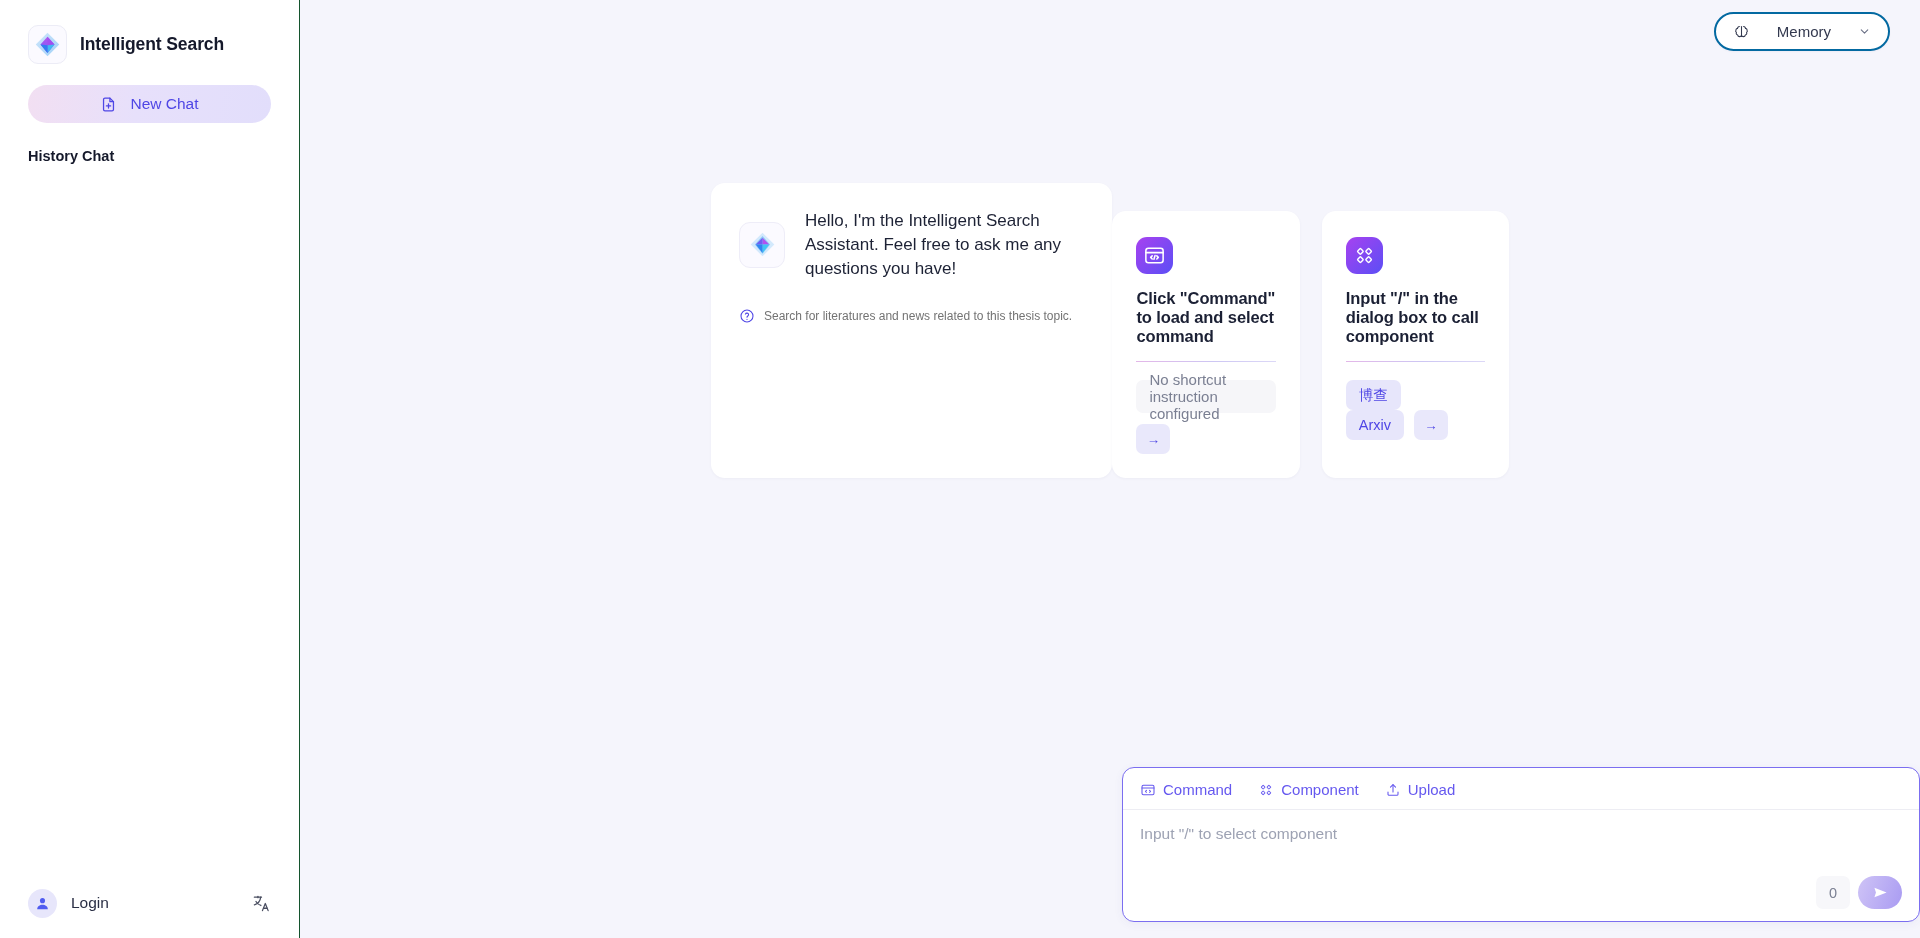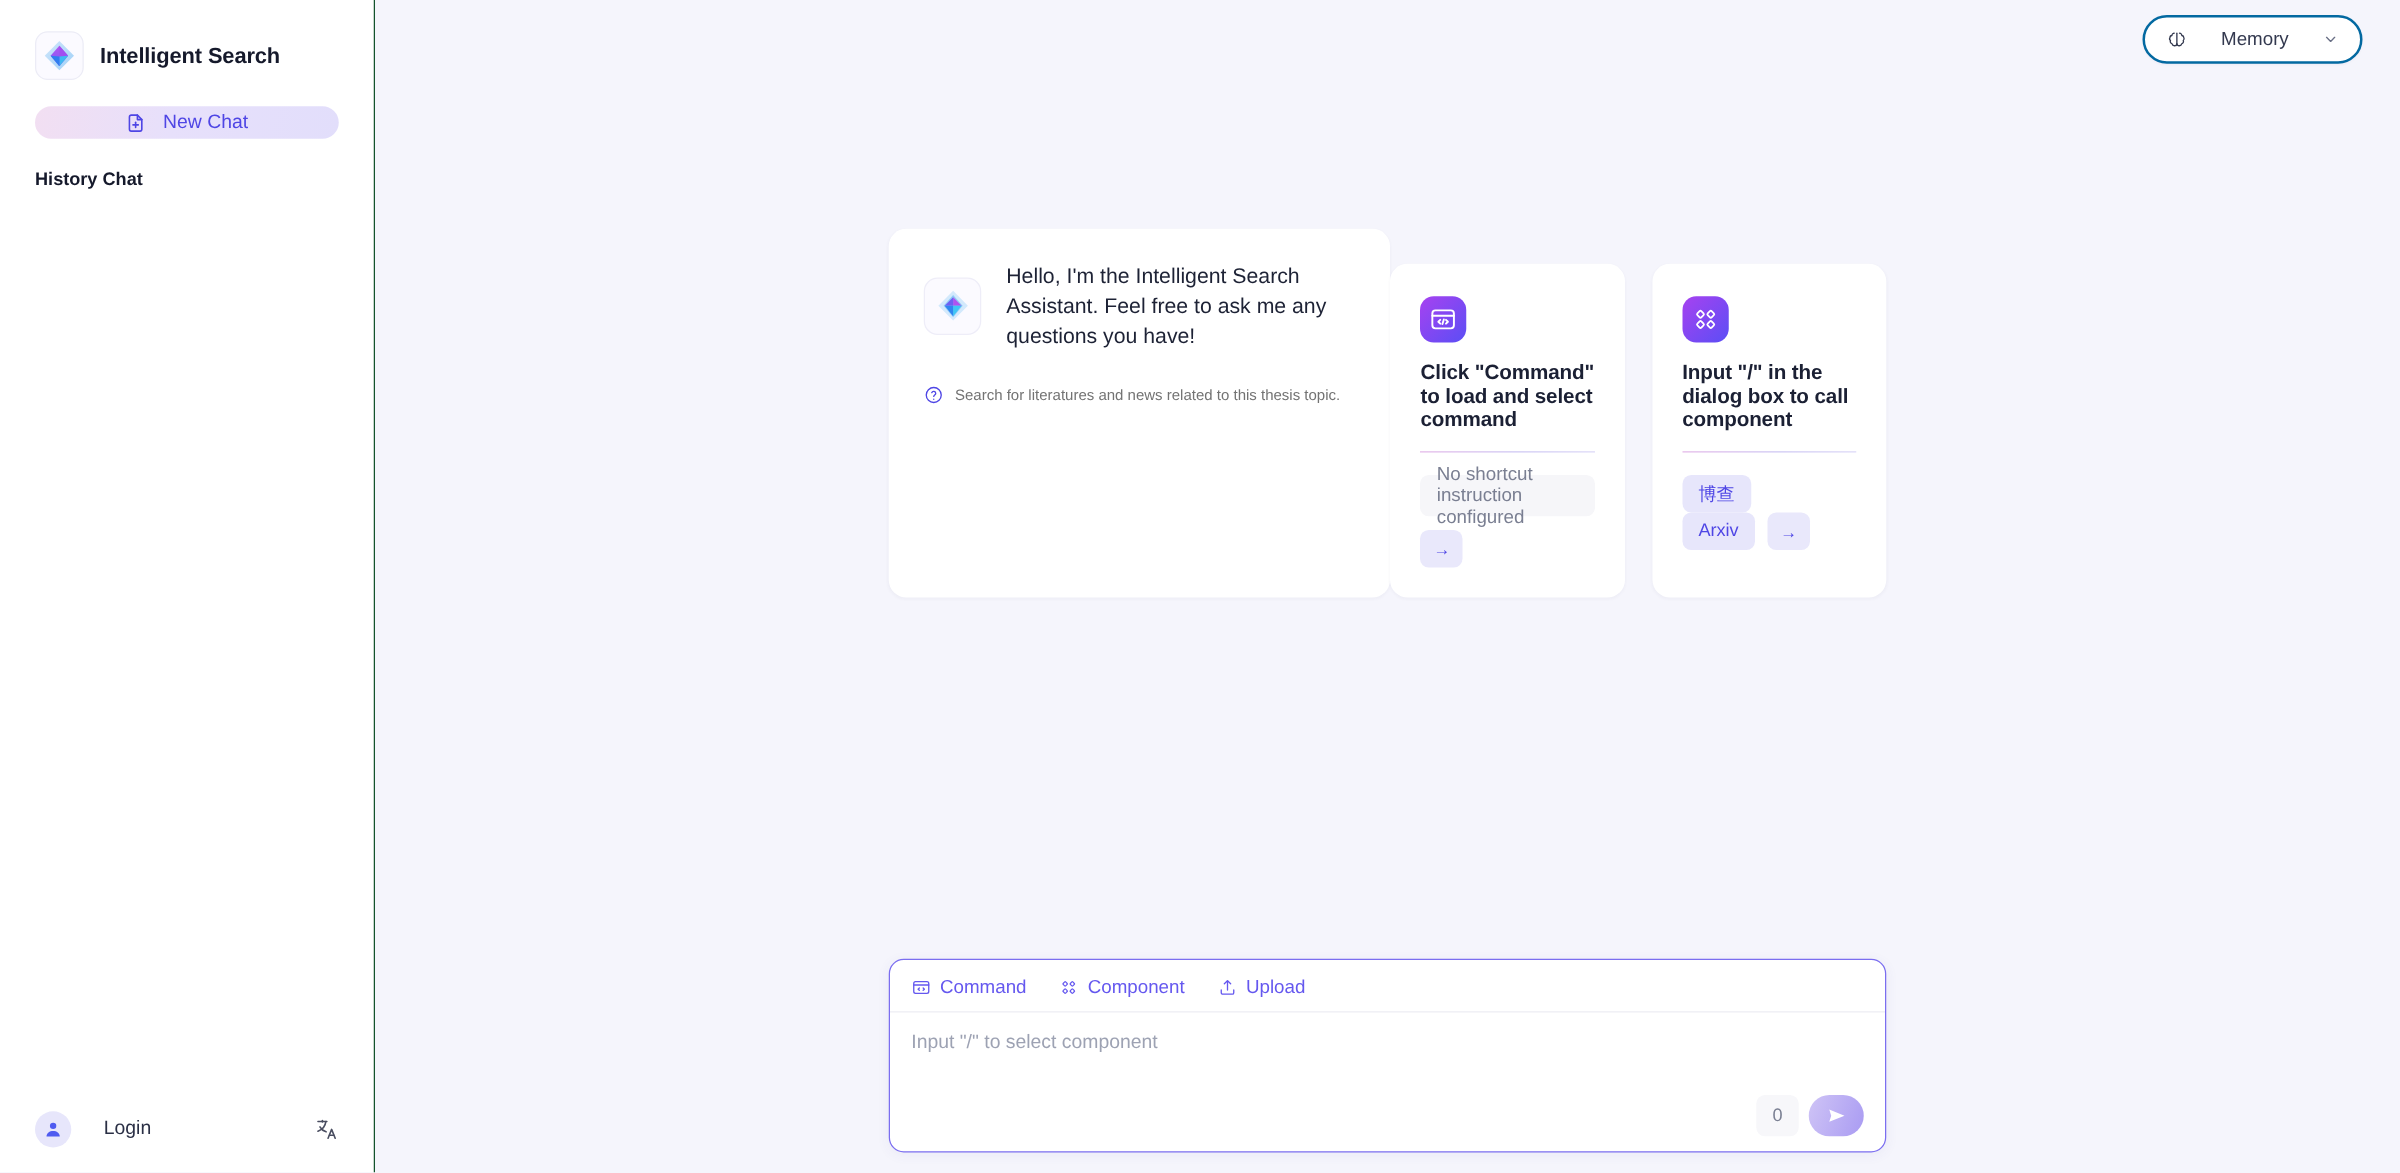--- a/index.html
+++ b/index.html
@@ -30,36 +30,36 @@
     border: 1px solid #ececf6;
     display: flex; align-items: center; justify-content: center;
     flex: 0 0 39px;
   }
   .brand-title {
     font-size: 17.5px; font-weight: bold; color: #15192b;
     letter-spacing: -0.1px;
   }
   .new-chat {
     margin: 21px 28px 0 28px;
-    height: 26px; border-radius: 19px;
+    height: 38px; border-radius: 19px;
     background: linear-gradient(100deg, #f2dff2 0%, #e7e0fb 45%, #e2defb 100%);
     display: flex; align-items: center; justify-content: center; gap: 13px;
     cursor: pointer; border: none;
   }
   .new-chat-label { font-size: 15.5px; color: #4f46e5; font-weight: 500; }
   .history-title {
     margin: 25px 0 4px 28px;
     font-size: 14.5px; font-weight: bold; color: #15192b;
   }
   .history-list { flex: 1 1 auto; overflow: hidden; }
   .sidebar-footer {
     display: flex; align-items: center;
     padding: 0 28px 0 28px;
     height: 70px;
-    gap: 26px;
+    gap: 14px;
   }
   .avatar {
     width: 29px; height: 29px; border-radius: 50%;
     background: #e7e6fb;
     display: flex; align-items: center; justify-content: center;
     flex: 0 0 29px;
   }
   .login-label { font-size: 15.5px; color: #2a2f45; }
   .lang-btn { margin-left: auto; cursor: pointer; opacity: .85; display:flex; }
 
@@ -155,22 +155,23 @@
     width: 34px; height: 30px; border-radius: 7px;
     background: #e9e8fb; color: #4f46e5;
     display: inline-flex; align-items: center; justify-content: center;
     cursor: pointer; border: none;
   }
   .arrow-btn.inline { margin-top: 0; }
 
   
   .composer-wrap {
     position: absolute; left: 0; right: 0; bottom: 0;
-    display: flex; flex-direction: column; align-items: center;
+    display: flex; align-items: center;
     padding-bottom: 16px;
+    justify-content: flex-end;
   }
   .composer {
     width: 798px; background: #fff;
     border: 1.6px solid #7b6ef0; border-radius: 12px;
     padding: 13px 17px 12px 17px;
     box-shadow: 0 2px 10px rgba(70,60,160,.06);
   }
   .composer-toolbar { display: flex; align-items: center; gap: 26px; padding-bottom: 11px; }
   .tool-btn {
     display: flex; align-items: center; gap: 7px;

